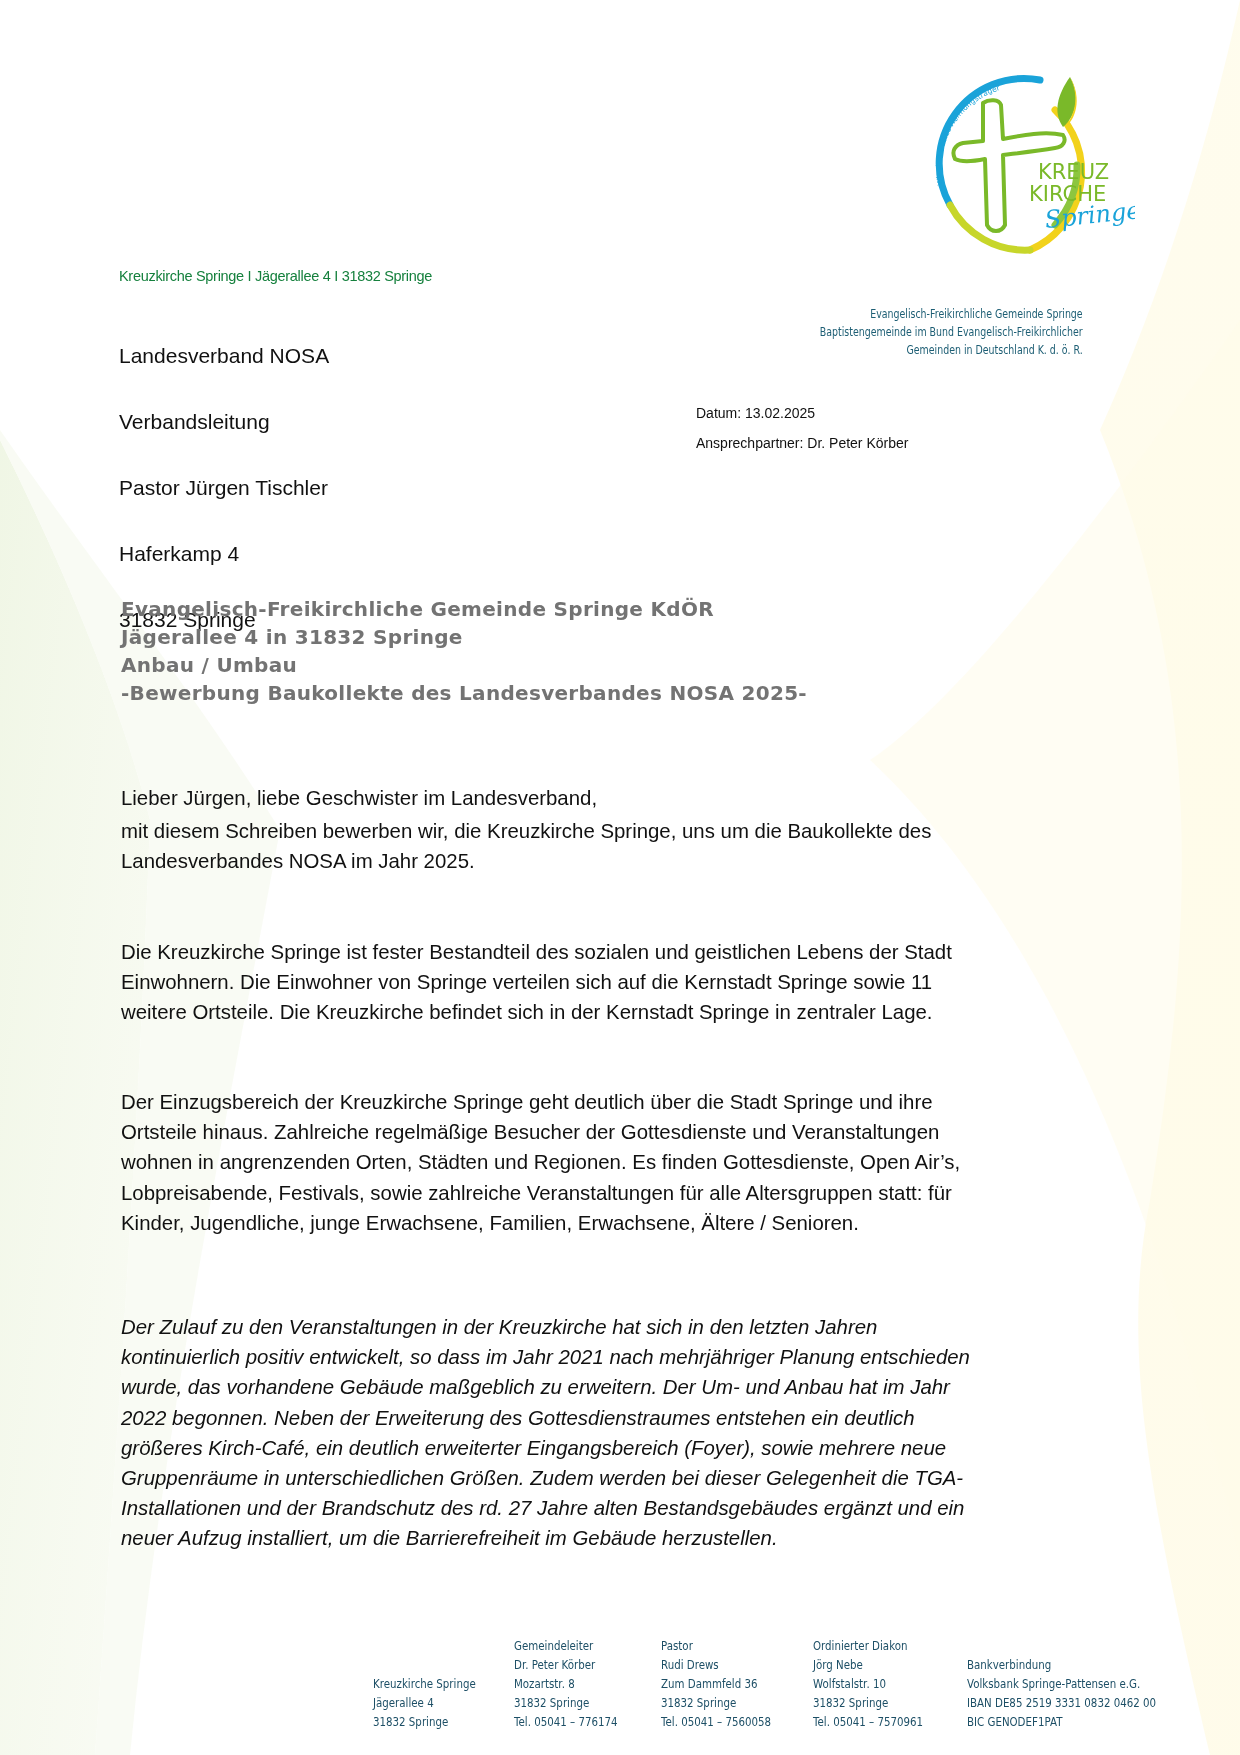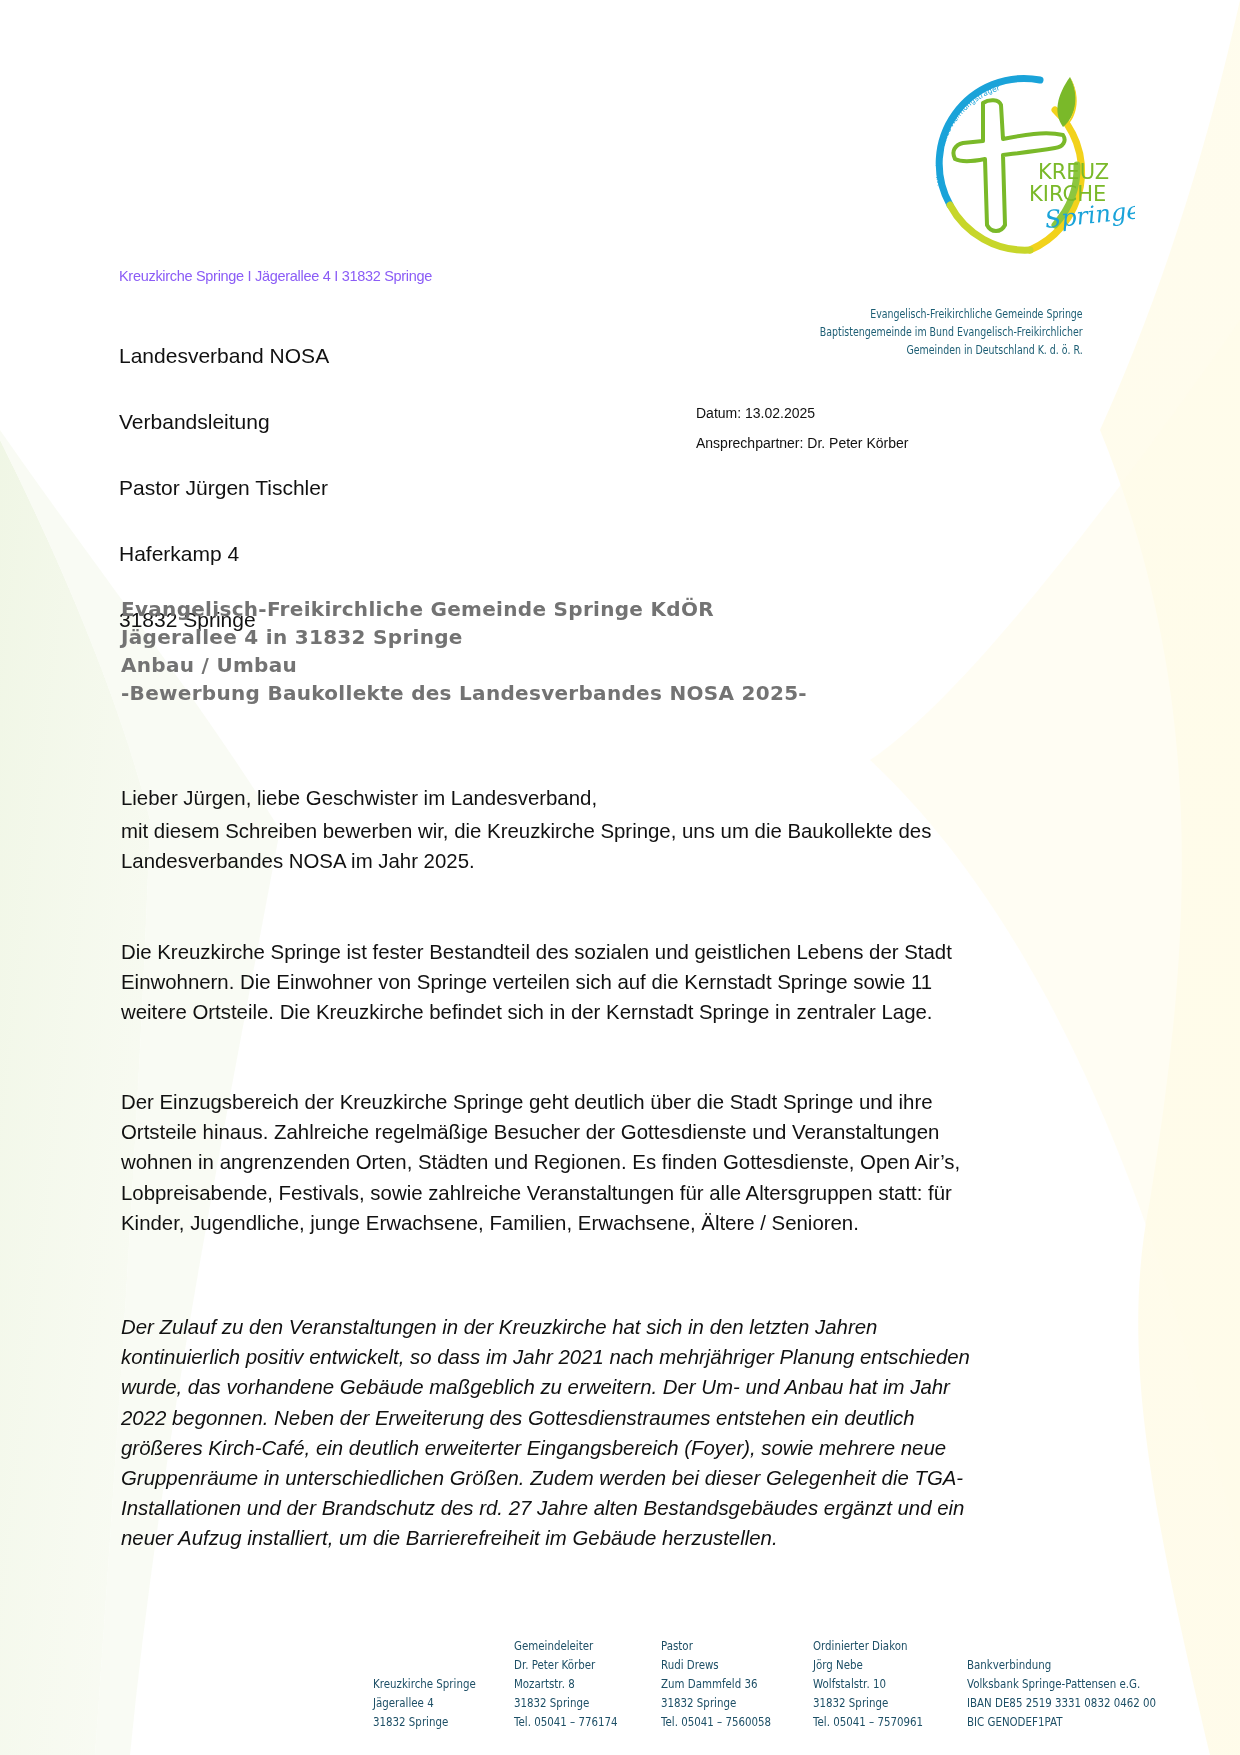--- a/index.html
+++ b/index.html
@@ -10,21 +10,21 @@
     color: #111111;
   }
   .bg { position: absolute; inset: 0; z-index: 0; }
   .abs { position: absolute; z-index: 1; }
 
   
   #logo { left: 905px; top: 55px; width: 230px; height: 215px; }
 
   .sender-line {
     left: 119px; top: 268px;
-    font-size: 14.5px; letter-spacing: -0.3px; color: #8b5cf6;
+    font-size: 14.5px; letter-spacing: -0.3px; color: #15803d;
   }
   .recipient { left: 119px; top: 303px; font-size: 21px; line-height: 26px; }
   .recipient div { white-space: nowrap; margin-top: 40px; }
 
   .org-tagline {
     right: 157px; top: 305px; text-align: right;
     font-family: "DejaVu Sans", sans-serif;
     font-size: 11.5px; line-height: 18px; color: #1d5e74;
     transform: scaleX(0.82); transform-origin: right top;
     white-space: nowrap;

